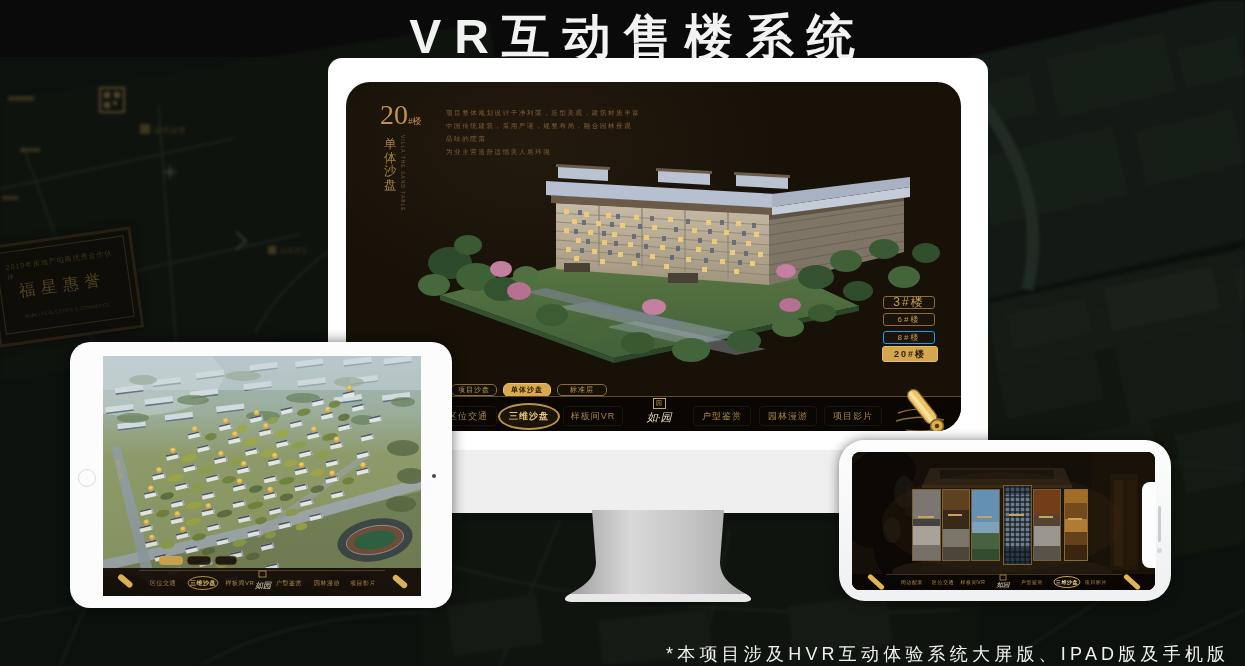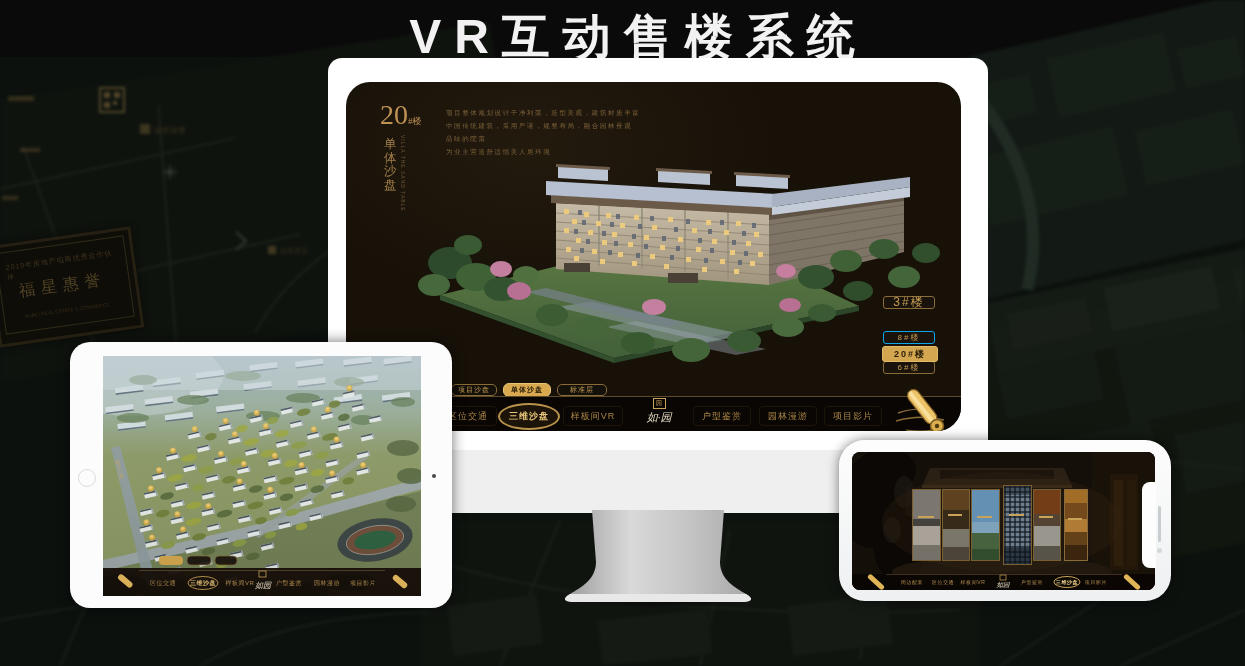--- a/index.html
+++ b/index.html
@@ -342,21 +342,21 @@
         <ellipse cx="498" cy="120" rx="16" ry="11" fill="#44653a"></ellipse>
         <ellipse cx="520" cy="96" rx="14" ry="10" fill="#314f2d"></ellipse>
       </g>
 
       <ellipse cx="380" cy="114" rx="10" ry="7" fill="#c67f9e"></ellipse>
       <ellipse cx="384" cy="148" rx="11" ry="7" fill="#b76f92"></ellipse>
     </svg>
 
     <div class="abs" style="left:537px;top:214px;width:50px;height:11px;border:1px solid #8a6c38;border-radius:3px;background:#19130c;color:#c39b52;font-size:12px;text-align:center;line-height:11px;letter-spacing:2px;">3#楼</div>
 
-    <div class="abs" style="left:537px;top:231px;width:50px;height:11px;border:1px solid #8a6c38;border-radius:3px;background:#19130c;color:#c39b52;font-size:8px;text-align:center;line-height:11px;letter-spacing:2px;margin-top:48px;">6#楼</div>
+    <div class="abs" style="left:537px;top:231px;width:50px;height:11px;border:1px solid #8a6c38;border-radius:3px;background:#19130c;color:#c39b52;font-size:8px;text-align:center;line-height:11px;letter-spacing:2px;">6#楼</div>
 
     <div class="abs" style="left:537px;top:249px;width:50px;height:11px;border:1px solid #0ea5e9;border-radius:3px;background:#19130c;color:#c39b52;font-size:8px;text-align:center;line-height:11px;letter-spacing:2px;">8#楼</div>
 
     <div class="abs" style="left:536px;top:264px;width:54px;height:14px;border:1px solid #e2bc6a;border-radius:3px;background:#d3a64f;color:#2a1d0a;font-size:9px;font-weight:bold;text-align:center;line-height:14px;letter-spacing:2px;">20#楼</div>
 
     <div class="abs" style="left:105px;top:302px;width:44px;height:10px;border:1px solid #8a6c38;border-radius:5px;background:#14100a;color:#c39b52;font-size:7px;text-align:center;line-height:10px;letter-spacing:1px;">项目沙盘</div>
 
     <div class="abs" style="left:157px;top:301px;width:46px;height:12px;border:1px solid #e8c476;border-radius:6px;background:#d8a94f;color:#33240d;font-size:7px;font-weight:bold;text-align:center;line-height:12px;letter-spacing:1px;">单体沙盘</div>
 
     <div class="abs" style="left:211px;top:302px;width:48px;height:10px;border:1px solid #8a6c38;border-radius:5px;background:#14100a;color:#c39b52;font-size:7px;text-align:center;line-height:10px;letter-spacing:1px;">标准层</div>
@@ -753,14 +753,15 @@
       </svg>
     </div>
 
     <div class="abs" style="left:303px;top:42px;width:14px;height:86px;background:#fdfdfd;border-radius:8px 0 0 8px;"></div>
 
     <div class="abs" style="left:319px;top:66px;width:2.5px;height:36px;background:#c9cdcf;border-radius:2px;"></div>
 
     <div class="abs" style="left:318px;top:108px;width:5px;height:5px;border-radius:50%;background:#d4d8da;"></div>
   </div>
 
+  <div class="abs" style="left:666px;top:642px;color:#f0f0f0;font-size:18px;letter-spacing:4.2px;">*本项目涉及HVR互动体验系统大屏版、IPAD版及手机版</div>
 
 </div>
 
 </body></html>

